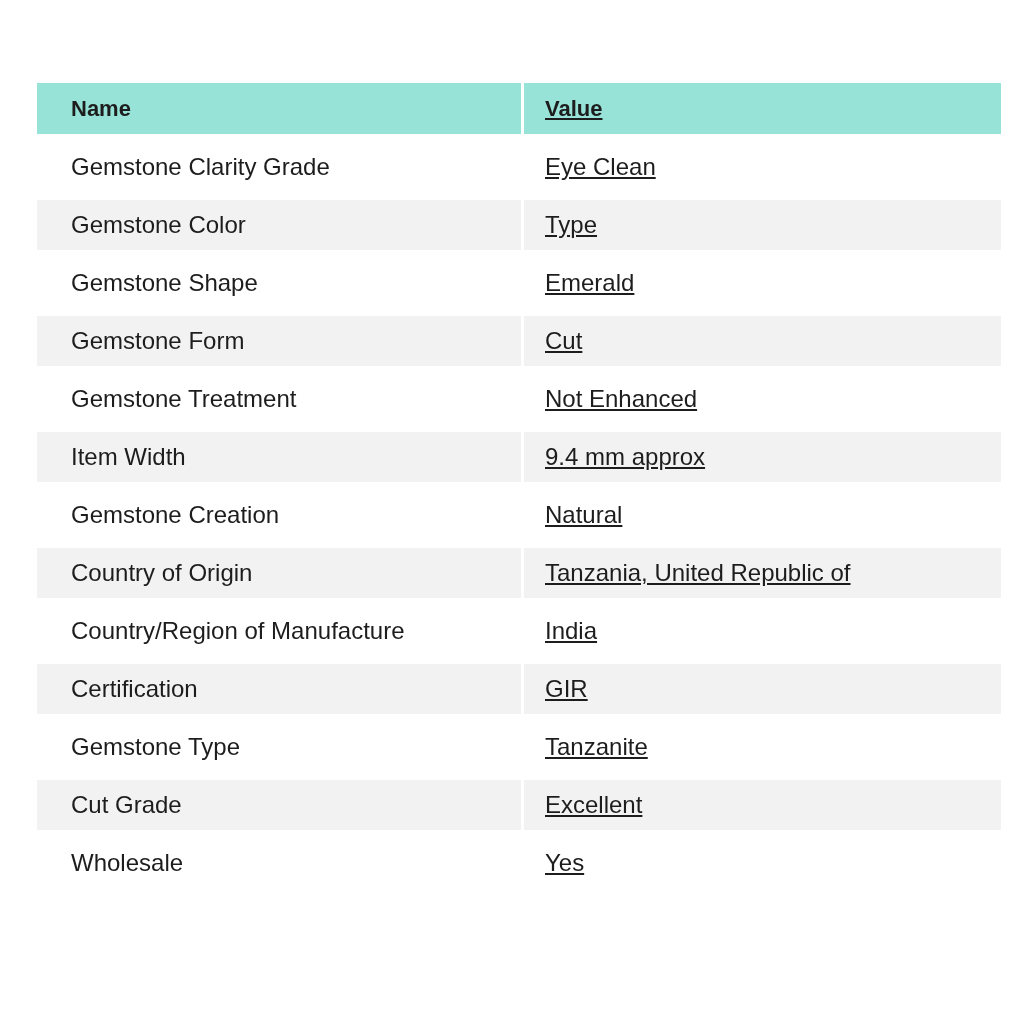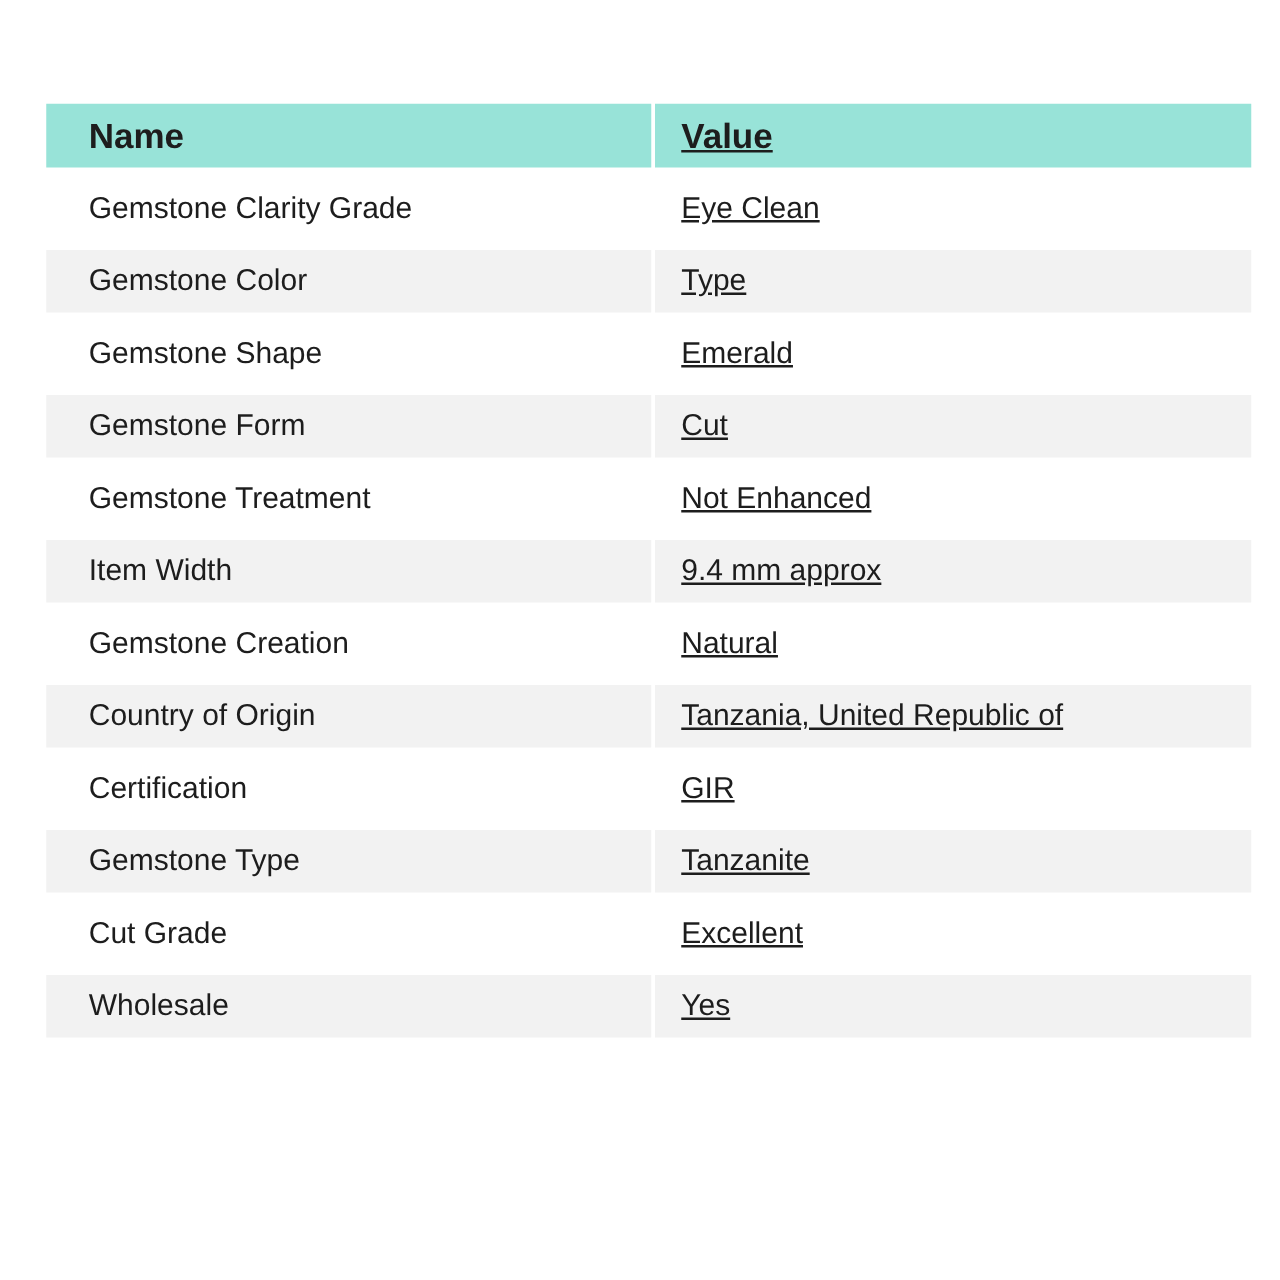--- a/index.html
+++ b/index.html
@@ -26,21 +26,21 @@
     height: 50px;
     padding: 0;
     vertical-align: middle;
     text-align: left;
     white-space: nowrap;
     overflow: hidden;
     color: var(--text-color, #1d1d1d);
   }
   th {
     background: var(--header-bg, #98e3d8);
-    font-size: 28px;
+    font-size: 22px;
     font-weight: 600;
     height: 51px;
   }
   td {
     font-size: 24px;
     font-weight: 400;
     background: #ffffff;
   }
   tbody tr:nth-child(even) td {
     background: var(--stripe-bg, #f2f2f2);
@@ -90,20 +90,24 @@
         </tr>
         <tr>
           <td>Gemstone Creation</td>
           <td>Natural</td>
         </tr>
         <tr>
           <td>Country of Origin</td>
           <td>Tanzania, United Republic of</td>
         </tr>
         <tr>
+          <td>Country/Region of Manufacture</td>
+          <td>India</td>
+        </tr>
+        <tr>
           <td>Certification</td>
           <td>GIR</td>
         </tr>
         <tr>
           <td>Gemstone Type</td>
           <td>Tanzanite</td>
         </tr>
         <tr>
           <td>Cut Grade</td>
           <td>Excellent</td>

